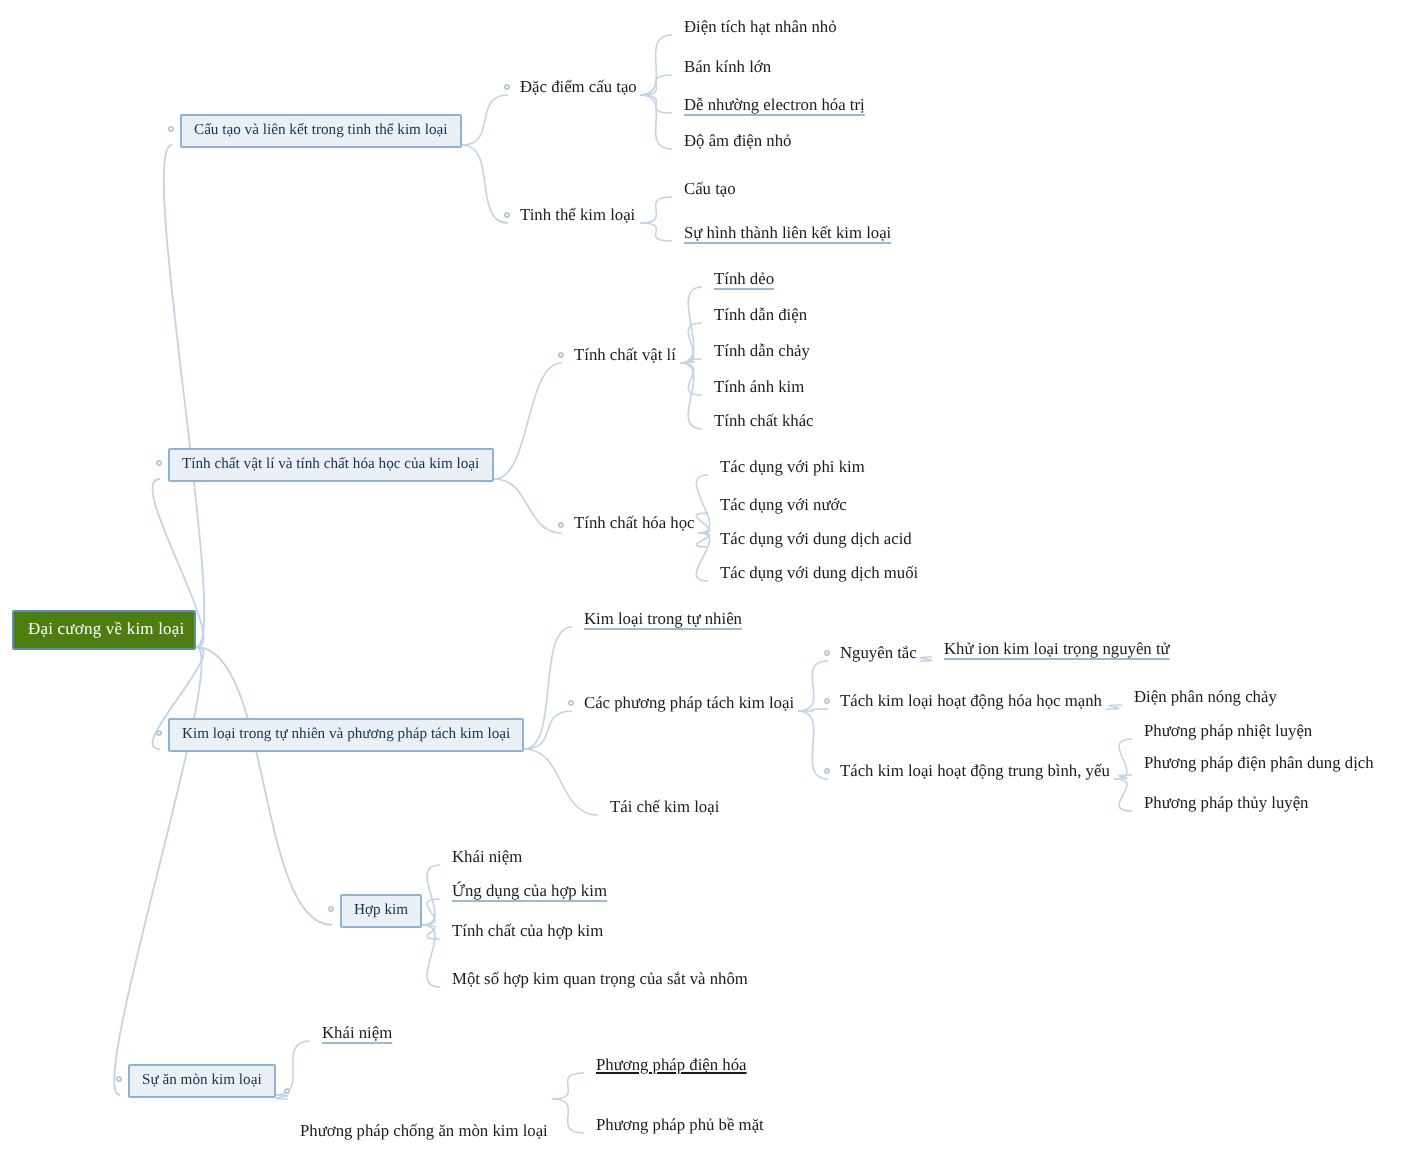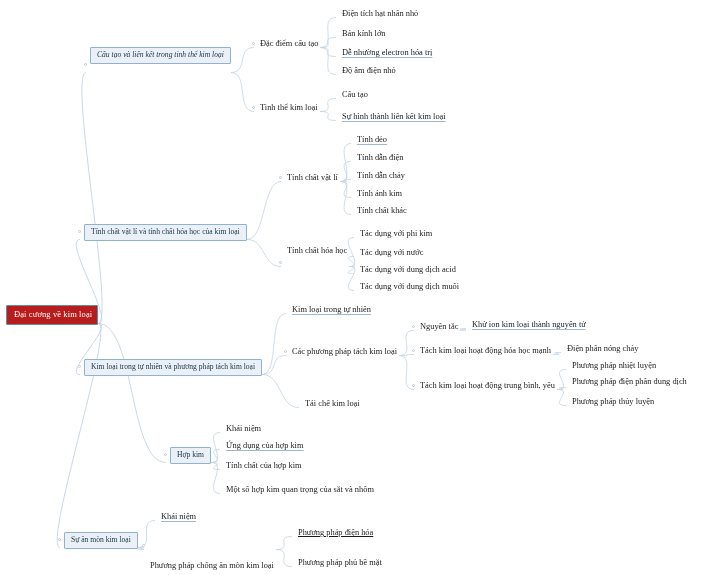--- a/index.html
+++ b/index.html
@@ -26,21 +26,21 @@
     width: 703px; height: 575px;
     pointer-events: none;
   }
   .node {
     position: absolute;
     white-space: nowrap;
     line-height: 1;
   }
   
   .node.root {
-    background: #b91c1c;
+    background: #4d7c0f;
     border: 1px solid #5d8fb0;
     color: #ffffff;
     font-size: 8.5px;
     padding: 4px 7px 5px 7px;
     border-radius: 1px;
     letter-spacing: .1px;
   }
   
   .node.lvl1 {
     background: #eaf0f6;
@@ -115,55 +115,55 @@
       <path d="M 211 462.5 C 229 462.5, 202 449.5, 220 449.5" fill="none" stroke="#c3d3e2" stroke-width="0.8"></path>
       <path d="M 211 462.5 C 229 462.5, 202 469.5, 220 469.5" fill="none" stroke="#c3d3e2" stroke-width="0.8"></path>
       <path d="M 211 462.5 C 229 462.5, 202 493.5, 220 493.5" fill="none" stroke="#c3d3e2" stroke-width="0.8"></path>
       <path d="M 138 547.5 C 156 547.5, 137 520.5, 155 520.5" fill="none" stroke="#c3d3e2" stroke-width="0.8"></path>
       <path d="M 138 547.5 C 156 547.5, 126 549.5, 144 549.5" fill="none" stroke="#c3d3e2" stroke-width="0.8"></path>
       <path d="M 276 549.5 C 294 549.5, 274 536.5, 292 536.5" fill="none" stroke="#c3d3e2" stroke-width="0.8"></path>
       <path d="M 276 549.5 C 294 549.5, 274 566.5, 292 566.5" fill="none" stroke="#c3d3e2" stroke-width="0.8"></path>
     </svg>
   <div id="nodelayer">
       <div class="node root" style="left: 6px; top: 305px; width: 92px;">Đại cương về kim loại</div>
-      <div class="node lvl1" style="left: 90px; top: 47px; font-style: italic;">Cấu tạo và liên kết trong tinh thể kim loại</div>
+      <div class="node lvl1" style="left: 90px; top: 57px;">Cấu tạo và liên kết trong tinh thể kim loại</div>
       <div class="dot" style="left: 84px; top: 63px;"></div>
       <div class="node plain" style="left: 258px; top: 39px;">Đặc điểm cấu tạo</div>
       <div class="dot" style="left: 252px; top: 41.5px;"></div>
       <div class="node plain" style="left: 340px; top: 9px;">Điện tích hạt nhân nhỏ</div>
       <div class="node plain" style="left: 340px; top: 29px;">Bán kính lớn</div>
       <div class="node plain linked" style="left: 340px; top: 48px;">Dễ nhường electron hóa trị</div>
       <div class="node plain" style="left: 340px; top: 66px;">Độ âm điện nhỏ</div>
       <div class="node plain" style="left: 258px; top: 103px;">Tinh thể kim loại</div>
       <div class="dot" style="left: 252px; top: 105.5px;"></div>
       <div class="node plain" style="left: 340px; top: 90px;">Cấu tạo</div>
       <div class="node plain linked" style="left: 340px; top: 112px;">Sự hình thành liên kết kim loại</div>
       <div class="node lvl1" style="left: 84px; top: 224px;">Tính chất vật lí và tính chất hóa học của kim loại</div>
       <div class="dot" style="left: 78px; top: 230px;"></div>
       <div class="node plain" style="left: 285px; top: 173px;">Tính chất vật lí</div>
       <div class="dot" style="left: 279px; top: 175.5px;"></div>
       <div class="node plain linked" style="left: 355px; top: 135px;">Tính dẻo</div>
       <div class="node plain" style="left: 355px; top: 153px;">Tính dẫn điện</div>
       <div class="node plain" style="left: 355px; top: 171px;">Tính dẫn chảy</div>
       <div class="node plain" style="left: 355px; top: 189px;">Tính ánh kim</div>
       <div class="node plain" style="left: 355px; top: 206px;">Tính chất khác</div>
-      <div class="node plain" style="left: 285px; top: 246px;">Tính chất hóa học</div>
+      <div class="node plain" style="left: 285px; top: 257px;">Tính chất hóa học</div>
       <div class="dot" style="left: 279px; top: 260.5px;"></div>
       <div class="node plain" style="left: 358px; top: 229px;">Tác dụng với phi kim</div>
       <div class="node plain" style="left: 358px; top: 248px;">Tác dụng với nước</div>
       <div class="node plain" style="left: 358px; top: 265px;">Tác dụng với dung dịch acid</div>
       <div class="node plain" style="left: 358px; top: 282px;">Tác dụng với dung dịch muối</div>
       <div class="node lvl1" style="left: 84px; top: 359px;">Kim loại trong tự nhiên và phương pháp tách kim loại</div>
       <div class="dot" style="left: 78px; top: 365px;"></div>
       <div class="node plain linked" style="left: 290px; top: 305px;">Kim loại trong tự nhiên</div>
       <div class="node plain" style="left: 290px; top: 347px;">Các phương pháp tách kim loại</div>
       <div class="dot" style="left: 284px; top: 349.5px;"></div>
       <div class="node plain" style="left: 418px; top: 322px;">Nguyên tắc</div>
       <div class="dot" style="left: 412px; top: 324.5px;"></div>
-      <div class="node plain linked" style="left: 470px; top: 320px;">Khử ion kim loại thành nguyên tử</div>
+      <div class="node plain linked" style="left: 470px; top: 320px;">Khử ion kim loại trọng nguyên tử</div>
       <div class="node plain" style="left: 418px; top: 346px;">Tách kim loại hoạt động hóa học mạnh</div>
       <div class="dot" style="left: 412px; top: 348.5px;"></div>
       <div class="node plain" style="left: 565px; top: 344px;">Điện phân nóng chảy</div>
       <div class="node plain" style="left: 418px; top: 381px;">Tách kim loại hoạt động trung bình, yếu</div>
       <div class="dot" style="left: 412px; top: 383.5px;"></div>
       <div class="node plain" style="left: 570px; top: 361px;">Phương pháp nhiệt luyện</div>
       <div class="node plain" style="left: 570px; top: 377px;">Phương pháp điện phân dung dịch</div>
       <div class="node plain" style="left: 570px; top: 397px;">Phương pháp thủy luyện</div>
       <div class="node plain" style="left: 303px; top: 399px;">Tái chế kim loại</div>
       <div class="node lvl1" style="left: 170px; top: 447px;">Hợp kim</div>

